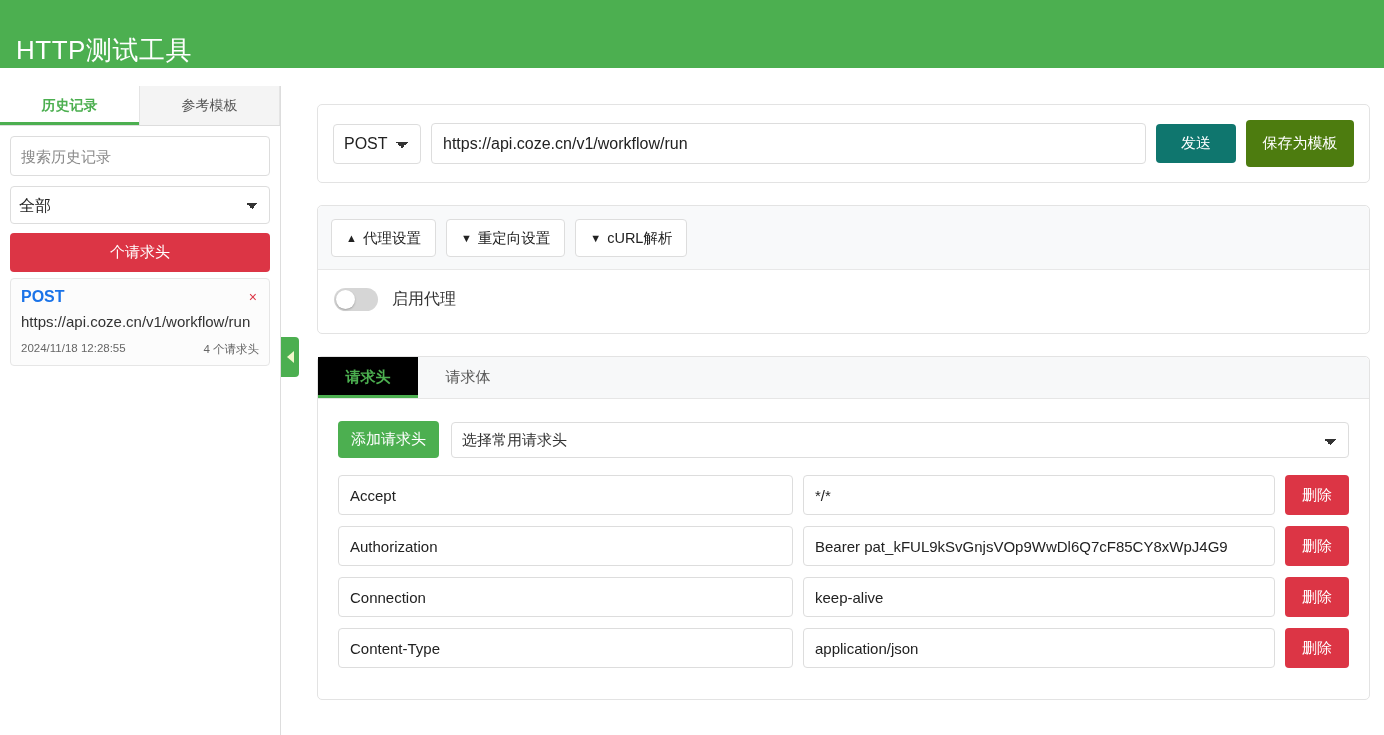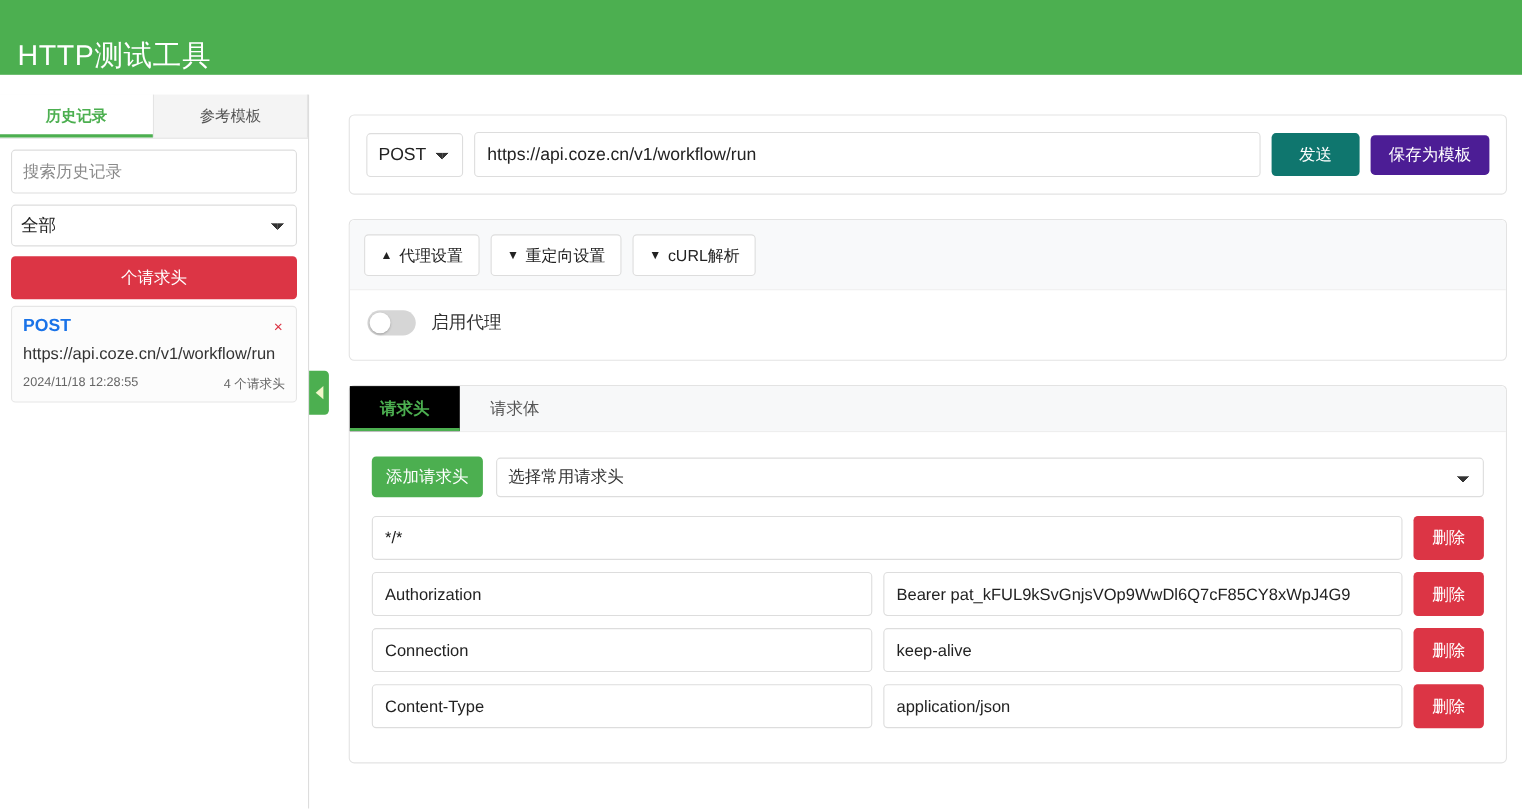--- a/index.html
+++ b/index.html
@@ -235,22 +235,22 @@
     background: #0f766e;
     color: #ffffff;
     border: none;
     border-radius: 4px;
     font-size: 15px;
     cursor: pointer;
     font-family: "Liberation Sans", sans-serif;
   }
   .save-tpl-btn {
     width: 108px;
-    height: 36px;
-    background: #4c1d95;
+    height: 47px;
+    background: #4d7c0f;
     color: #ffffff;
     border: none;
     border-radius: 4px;
     font-size: 15px;
     cursor: pointer;
     font-family: "Liberation Sans", sans-serif;
   }
 
   
   .settings-toolbar {
@@ -487,20 +487,21 @@
         <div class="headers-body">
           <div class="header-controls">
             <button class="add-header-btn">添加请求头</button>
             <select class="common-header-select">
               <option>选择常用请求头</option>
             </select>
           </div>
 
           <div class="header-rows">
             <div class="header-row">
+              <input class="header-key" type="text" value="Accept" style="">
               <input class="header-val" type="text" value="*/*" style="">
               <button class="delete-btn">删除</button>
             </div>
             <div class="header-row">
               <input class="header-key" type="text" value="Authorization" style="">
               <input class="header-val" type="text" value="Bearer pat_kFUL9kSvGnjsVOp9WwDl6Q7cF85CY8xWpJ4G9" style="">
               <button class="delete-btn">删除</button>
             </div>
             <div class="header-row">
               <input class="header-key" type="text" value="Connection" style="">

